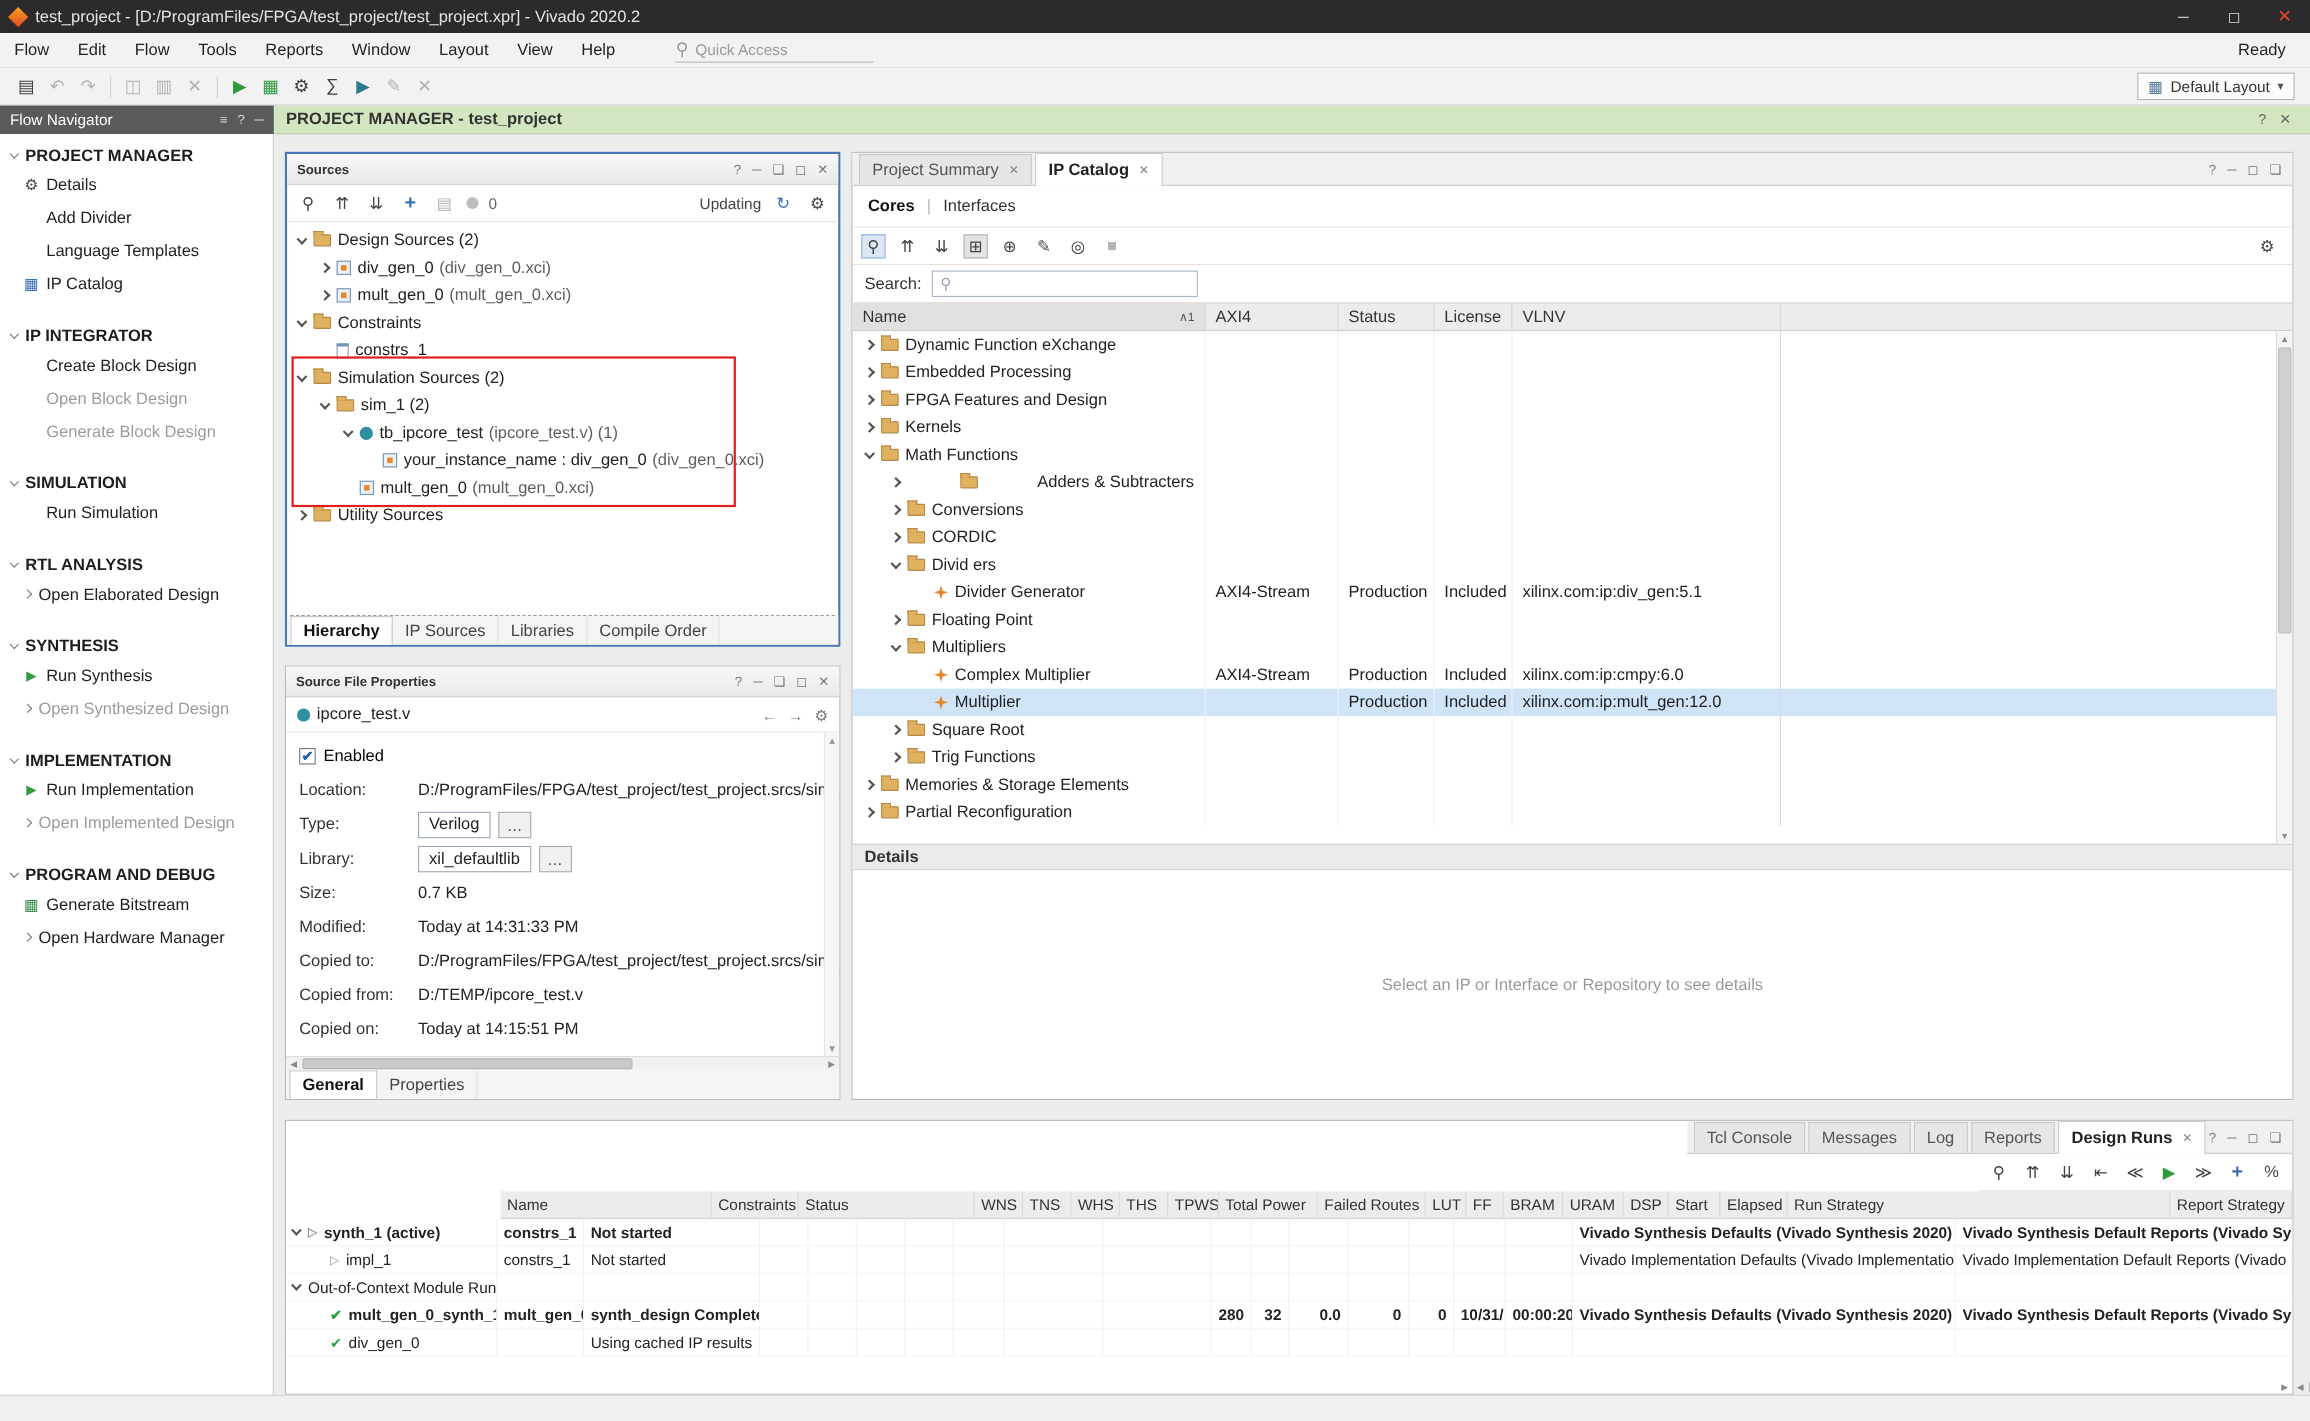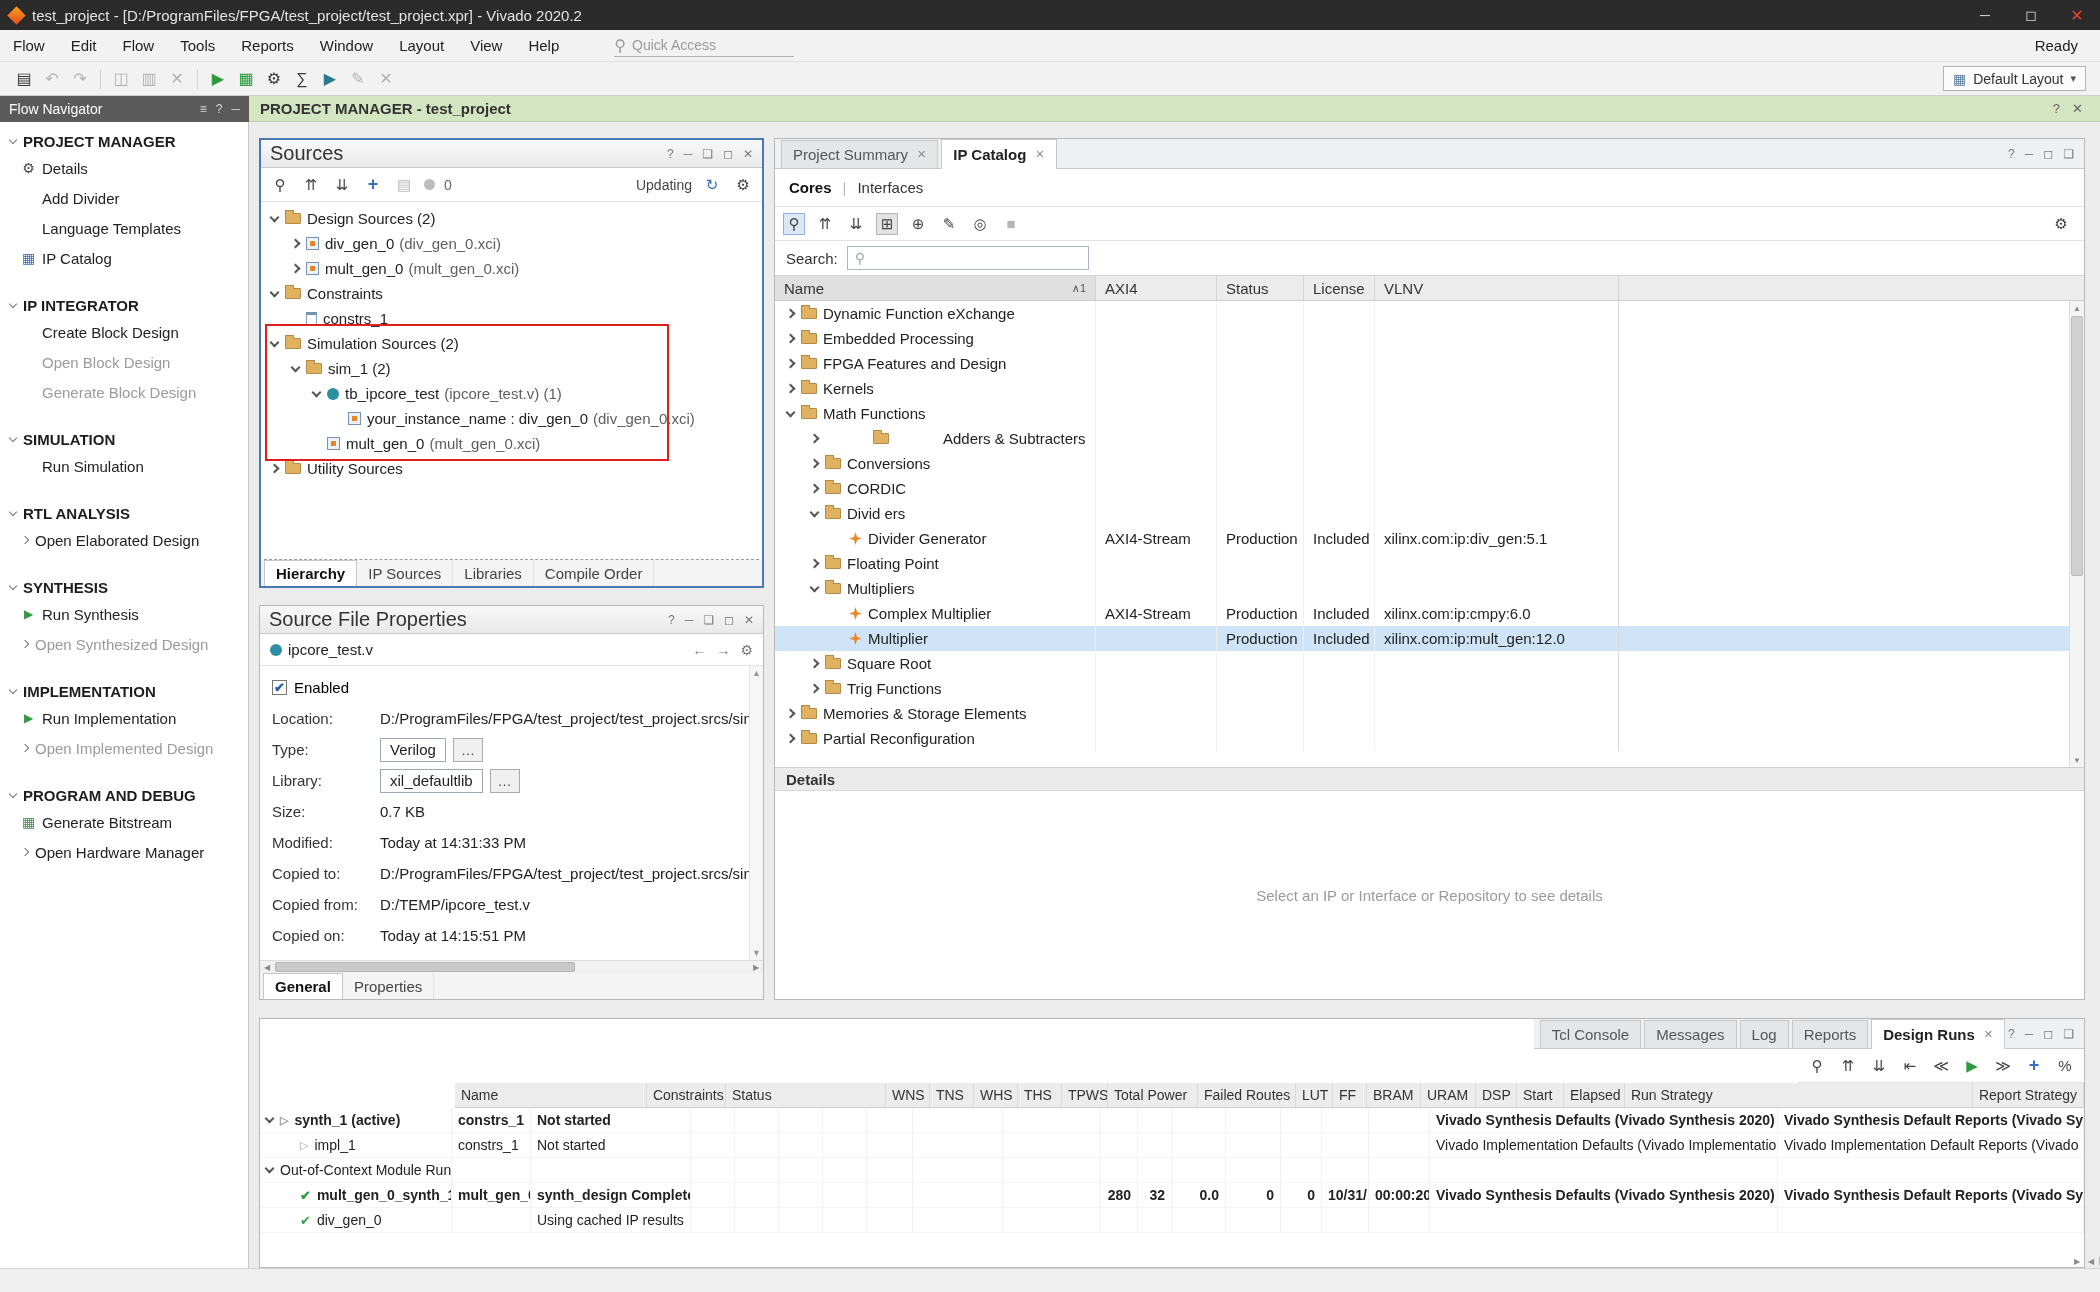--- a/index.html
+++ b/index.html
@@ -70,21 +70,21 @@
   .ic-file { display:inline-block; width:11px; height:14px; background:#fdfdff; border:1px solid #8aa0b5; border-top:3px solid #7593b5; margin-right:6px; flex:0 0 auto; }
   .ic-star { display:inline-block; width:13px; height:13px; background:#e8872a; clip-path:polygon(50% 0,62% 38%,100% 50%,62% 62%,50% 100%,38% 62%,0 50%,38% 38%); margin-right:6px; flex:0 0 auto; }
 
   
   .panel { position:absolute; background:#fff; border:1px solid #b8b8b8; display:flex; flex-direction:column; }
   .sources-panel { left:259px; top:138px; width:505px; height:450px; border:2px solid #4a78b5; }
   .props-panel  { left:259px; top:605px; width:505px; height:395px; }
   .ip-panel     { left:774px; top:138px; width:1311px; height:862px; }
   .runs-panel   { left:259px; top:1018px; width:1826px; height:250px;align-items:flex-end; }
   .panel-header { height:28px; background:linear-gradient(#f8f8f8,#e9e9e9); border-bottom:1px solid #c9c9c9; display:flex; align-items:center; padding:0 9px; flex:0 0 auto; }
-  .panel-header .ph-title { font-size:20px; font-weight:normal; color:#333; }
+  .panel-header .ph-title { font-size:12px; font-weight:bold; color:#333; }
   .hd-icons { display:flex; gap:10px; color:#777; font-size:12px; }
   .panel-header .hd-icons { margin-left:auto; }
   .mini-toolbar { height:34px; border-bottom:1px solid #e2e2e2; display:flex; align-items:center; padding:0 8px; gap:9px; flex:0 0 auto; }
   .mt-icon { width:22px; height:22px; display:flex; align-items:center; justify-content:center; font-size:15px; color:#444; flex:0 0 auto; }
   .mt-icon.blue { color:#3b6fb6; }
   .mt-icon.gray { color:#b5b5b5; }
   .mt-icon.pressed { background:#dbe7f3; border:1px solid #8fb3da; }
   .mt-icon.toggled { background:#e3e3e3; border:1px solid #b5b5b5; }
   .mt-dot { width:11px; height:11px; border-radius:50%; background:#bdbdbd; flex:0 0 auto; }
   .mt-count { font-size:14px; color:#666; }

